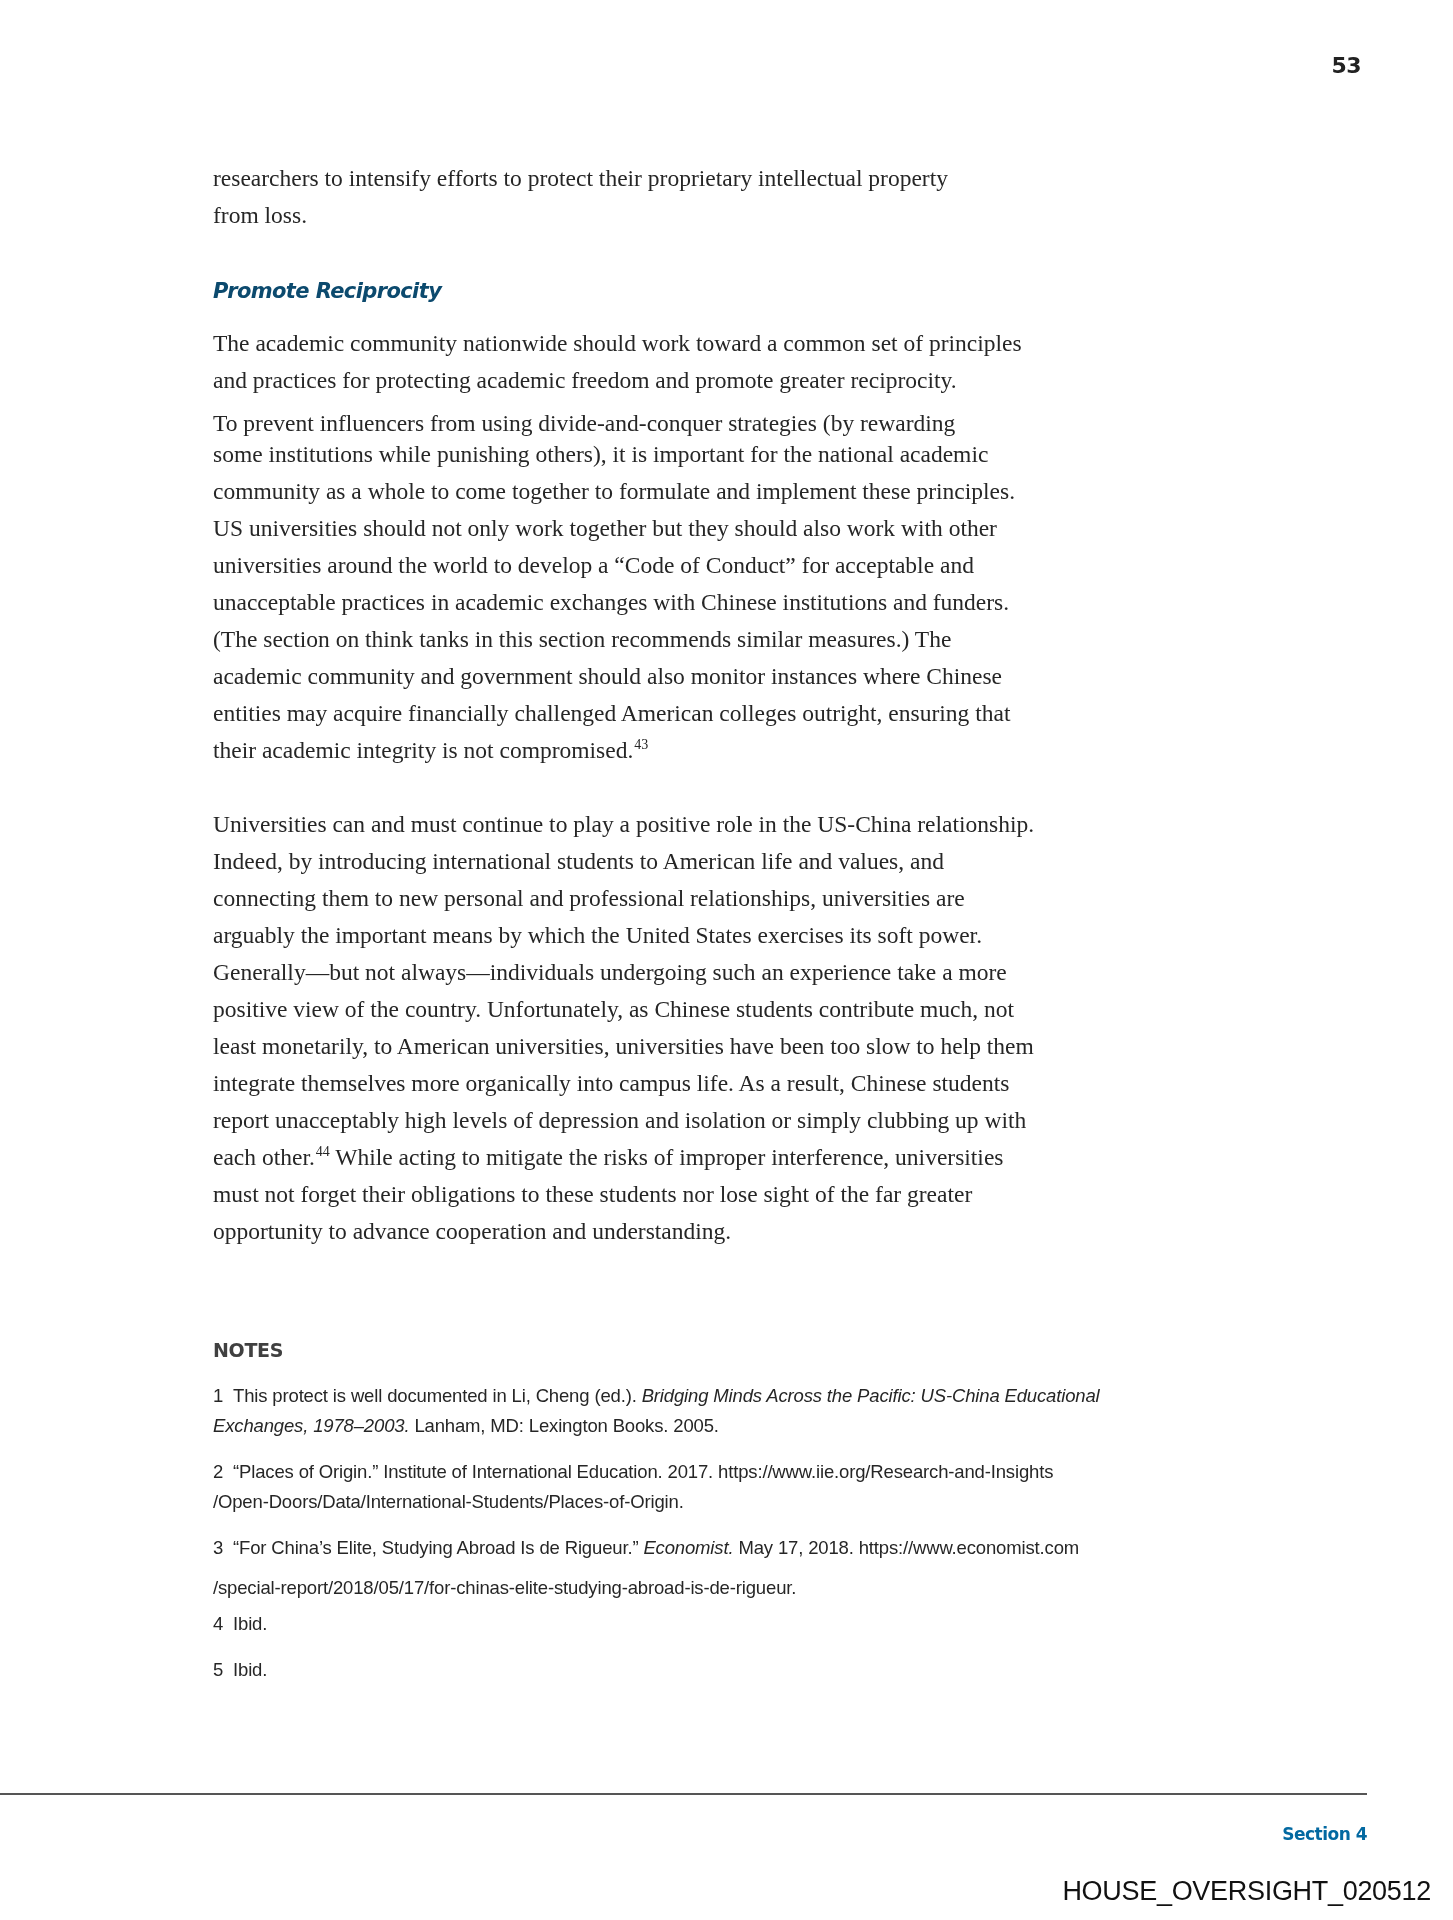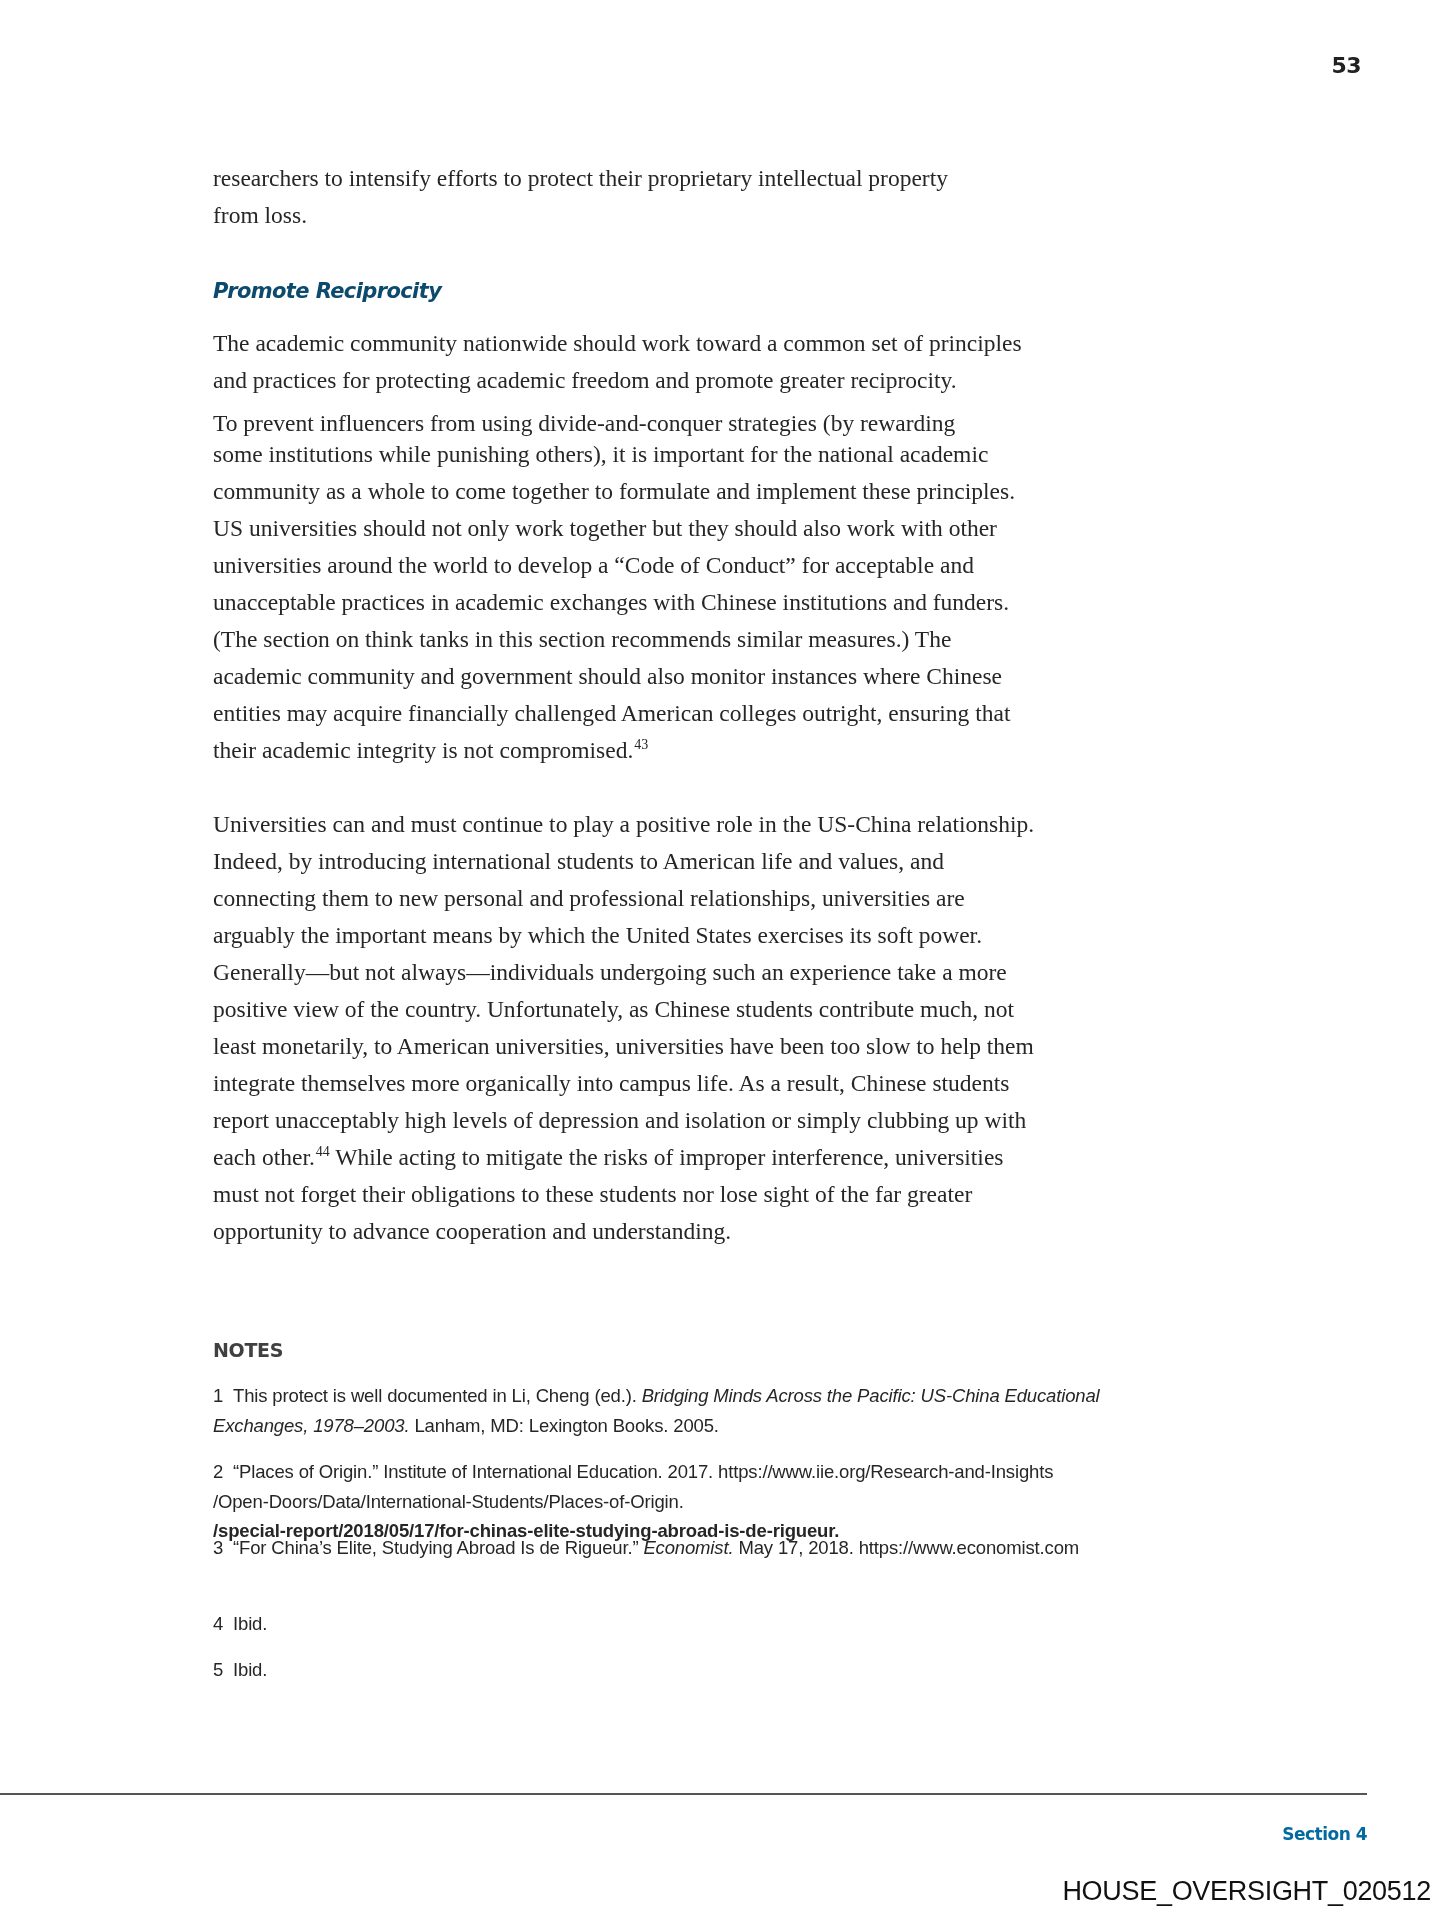--- a/index.html
+++ b/index.html
@@ -181,21 +181,21 @@
     </div>
     <div class="note-line" style="top:1487px;">
       <span>/Open-Doors/Data/International-Students/Places-of-Origin.</span>
     </div>
   </div>
 
   <div>
     <div class="note-line" style="top:1533px;">
       <span class="note-num">3</span><span>“For China’s Elite, Studying Abroad Is de Rigueur.” </span><i>Economist.</i><span> May 17, 2018. https://www.economist.com</span>
     </div>
-    <div class="note-line" style="top:1516px;font-weight:bold;">
+    <div class="note-line" style="top:1573px;">
       <span>/special-report/2018/05/17/for-chinas-elite-studying-abroad-is-de-rigueur.</span>
     </div>
   </div>
 
   <div>
     <div class="note-line" style="top:1609px;">
       <span class="note-num">4</span><span>Ibid.</span>
     </div>
   </div>
 

